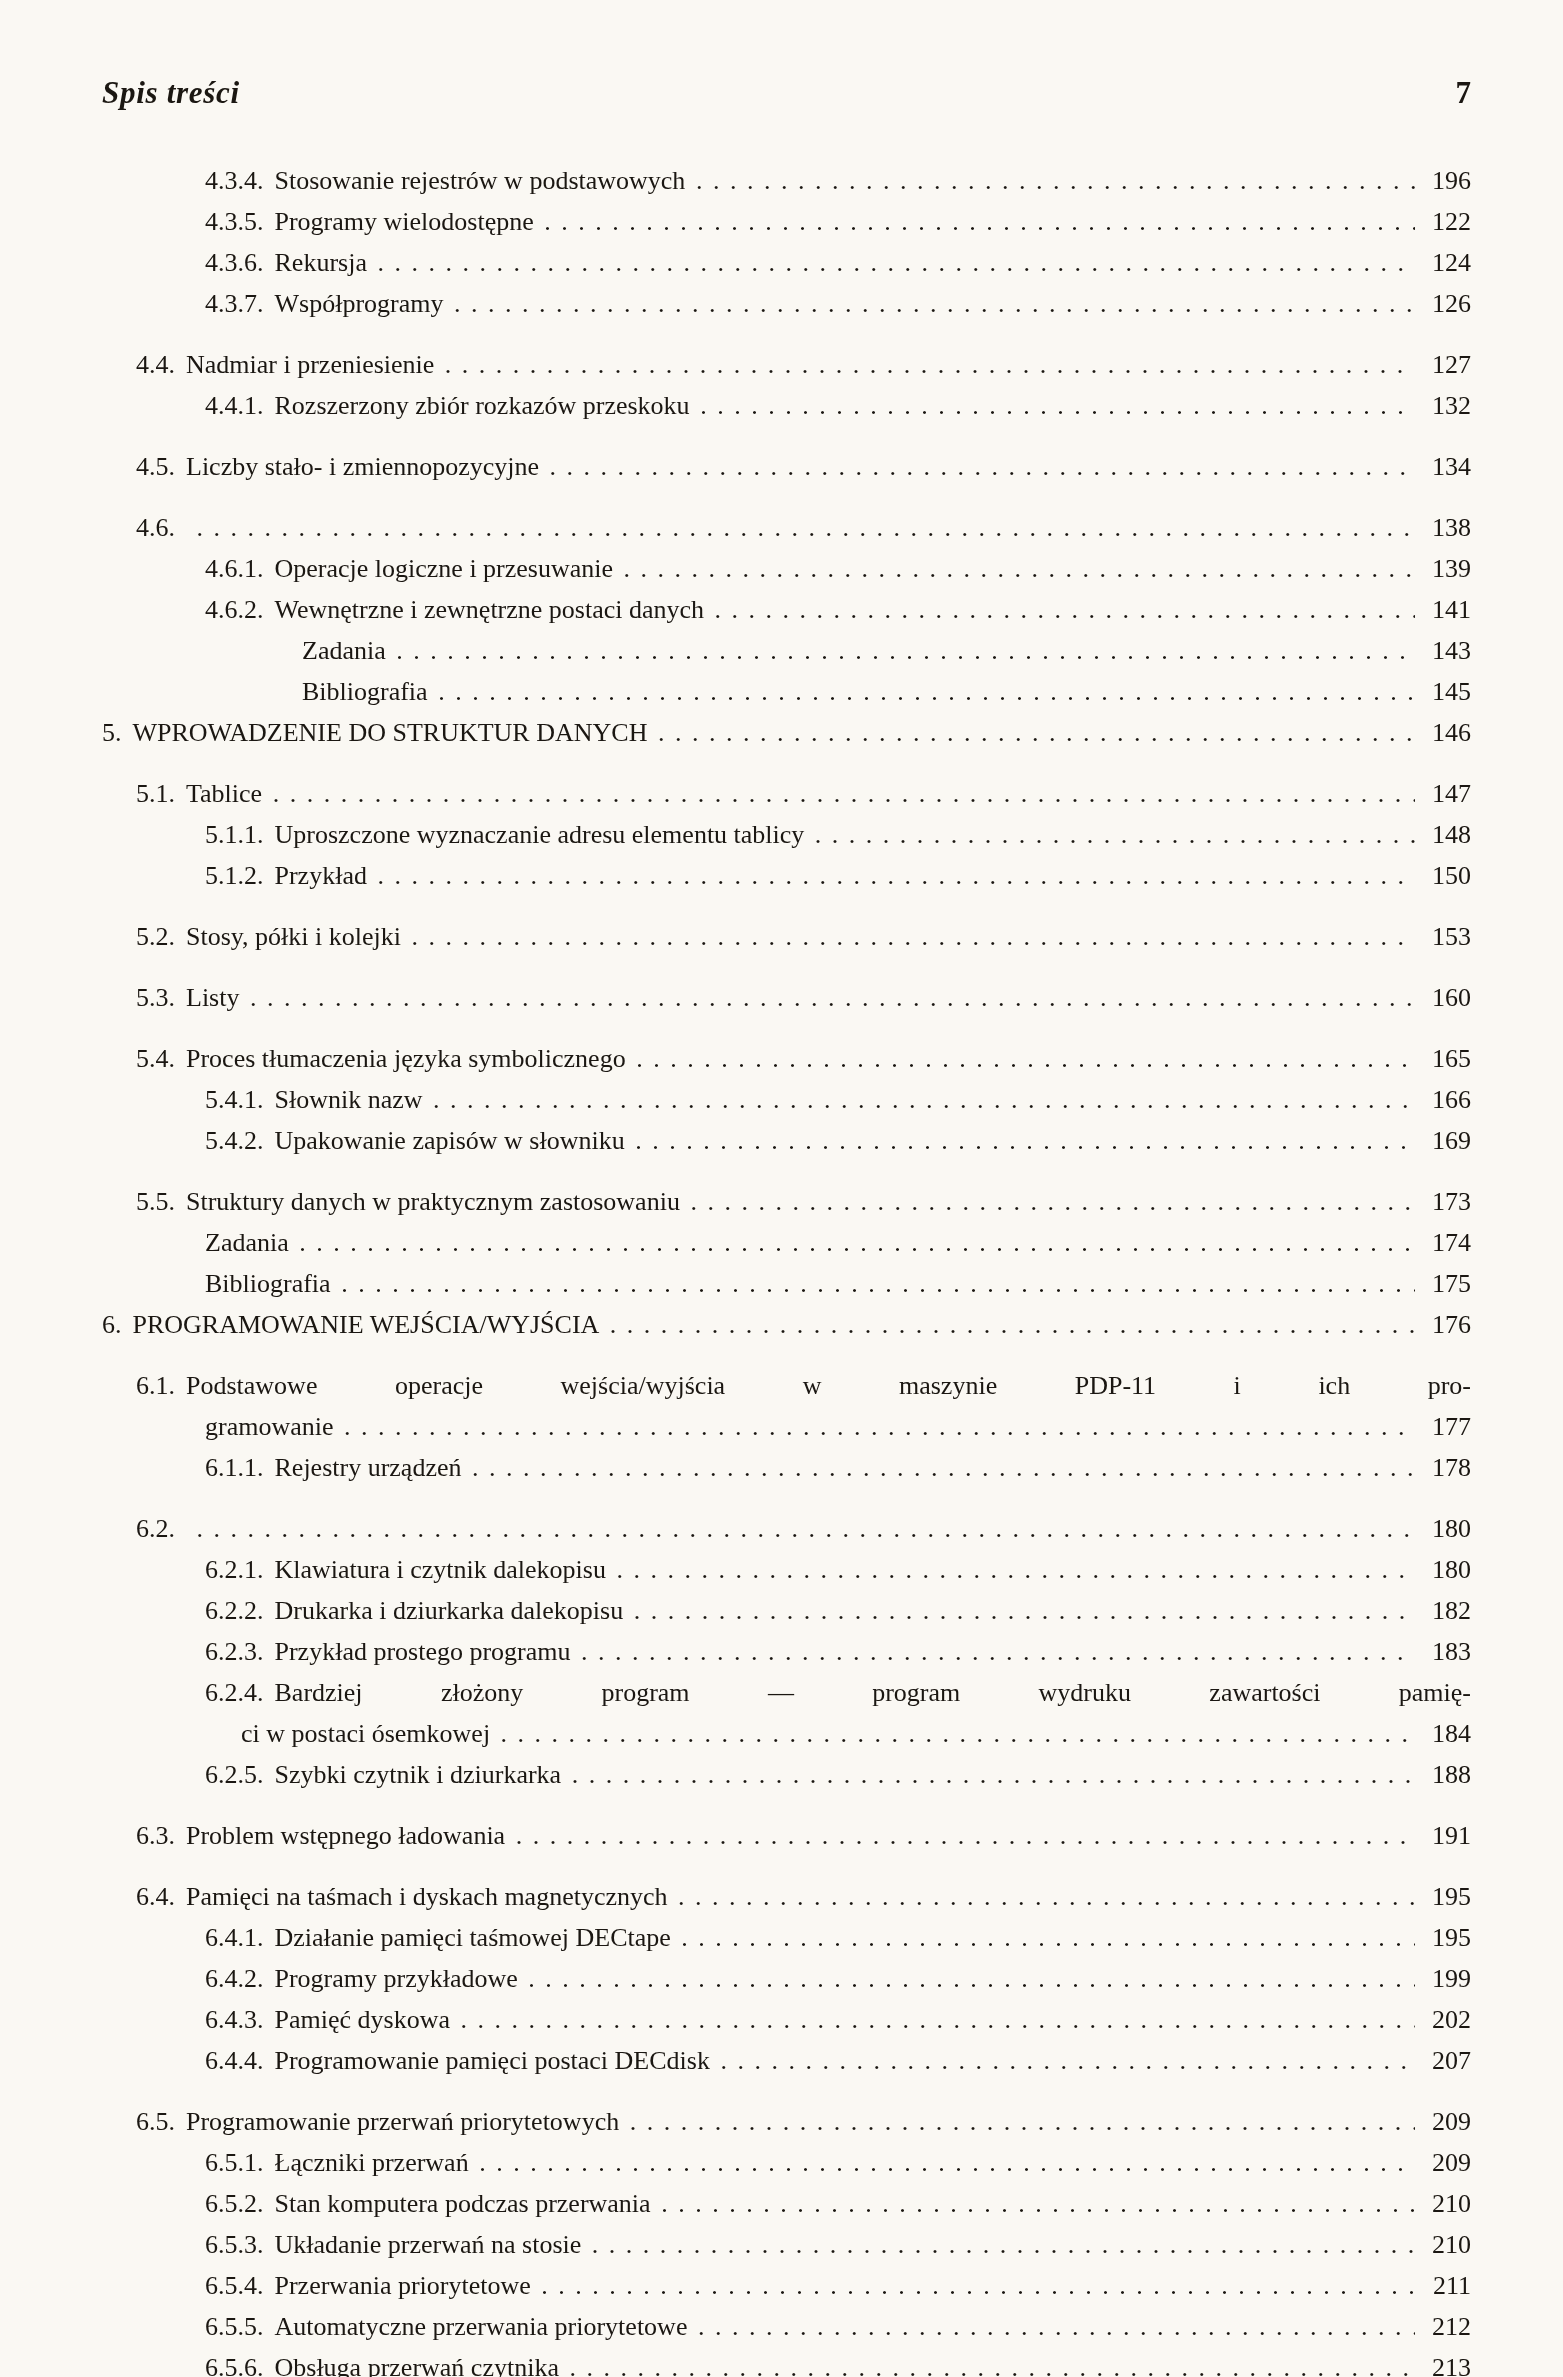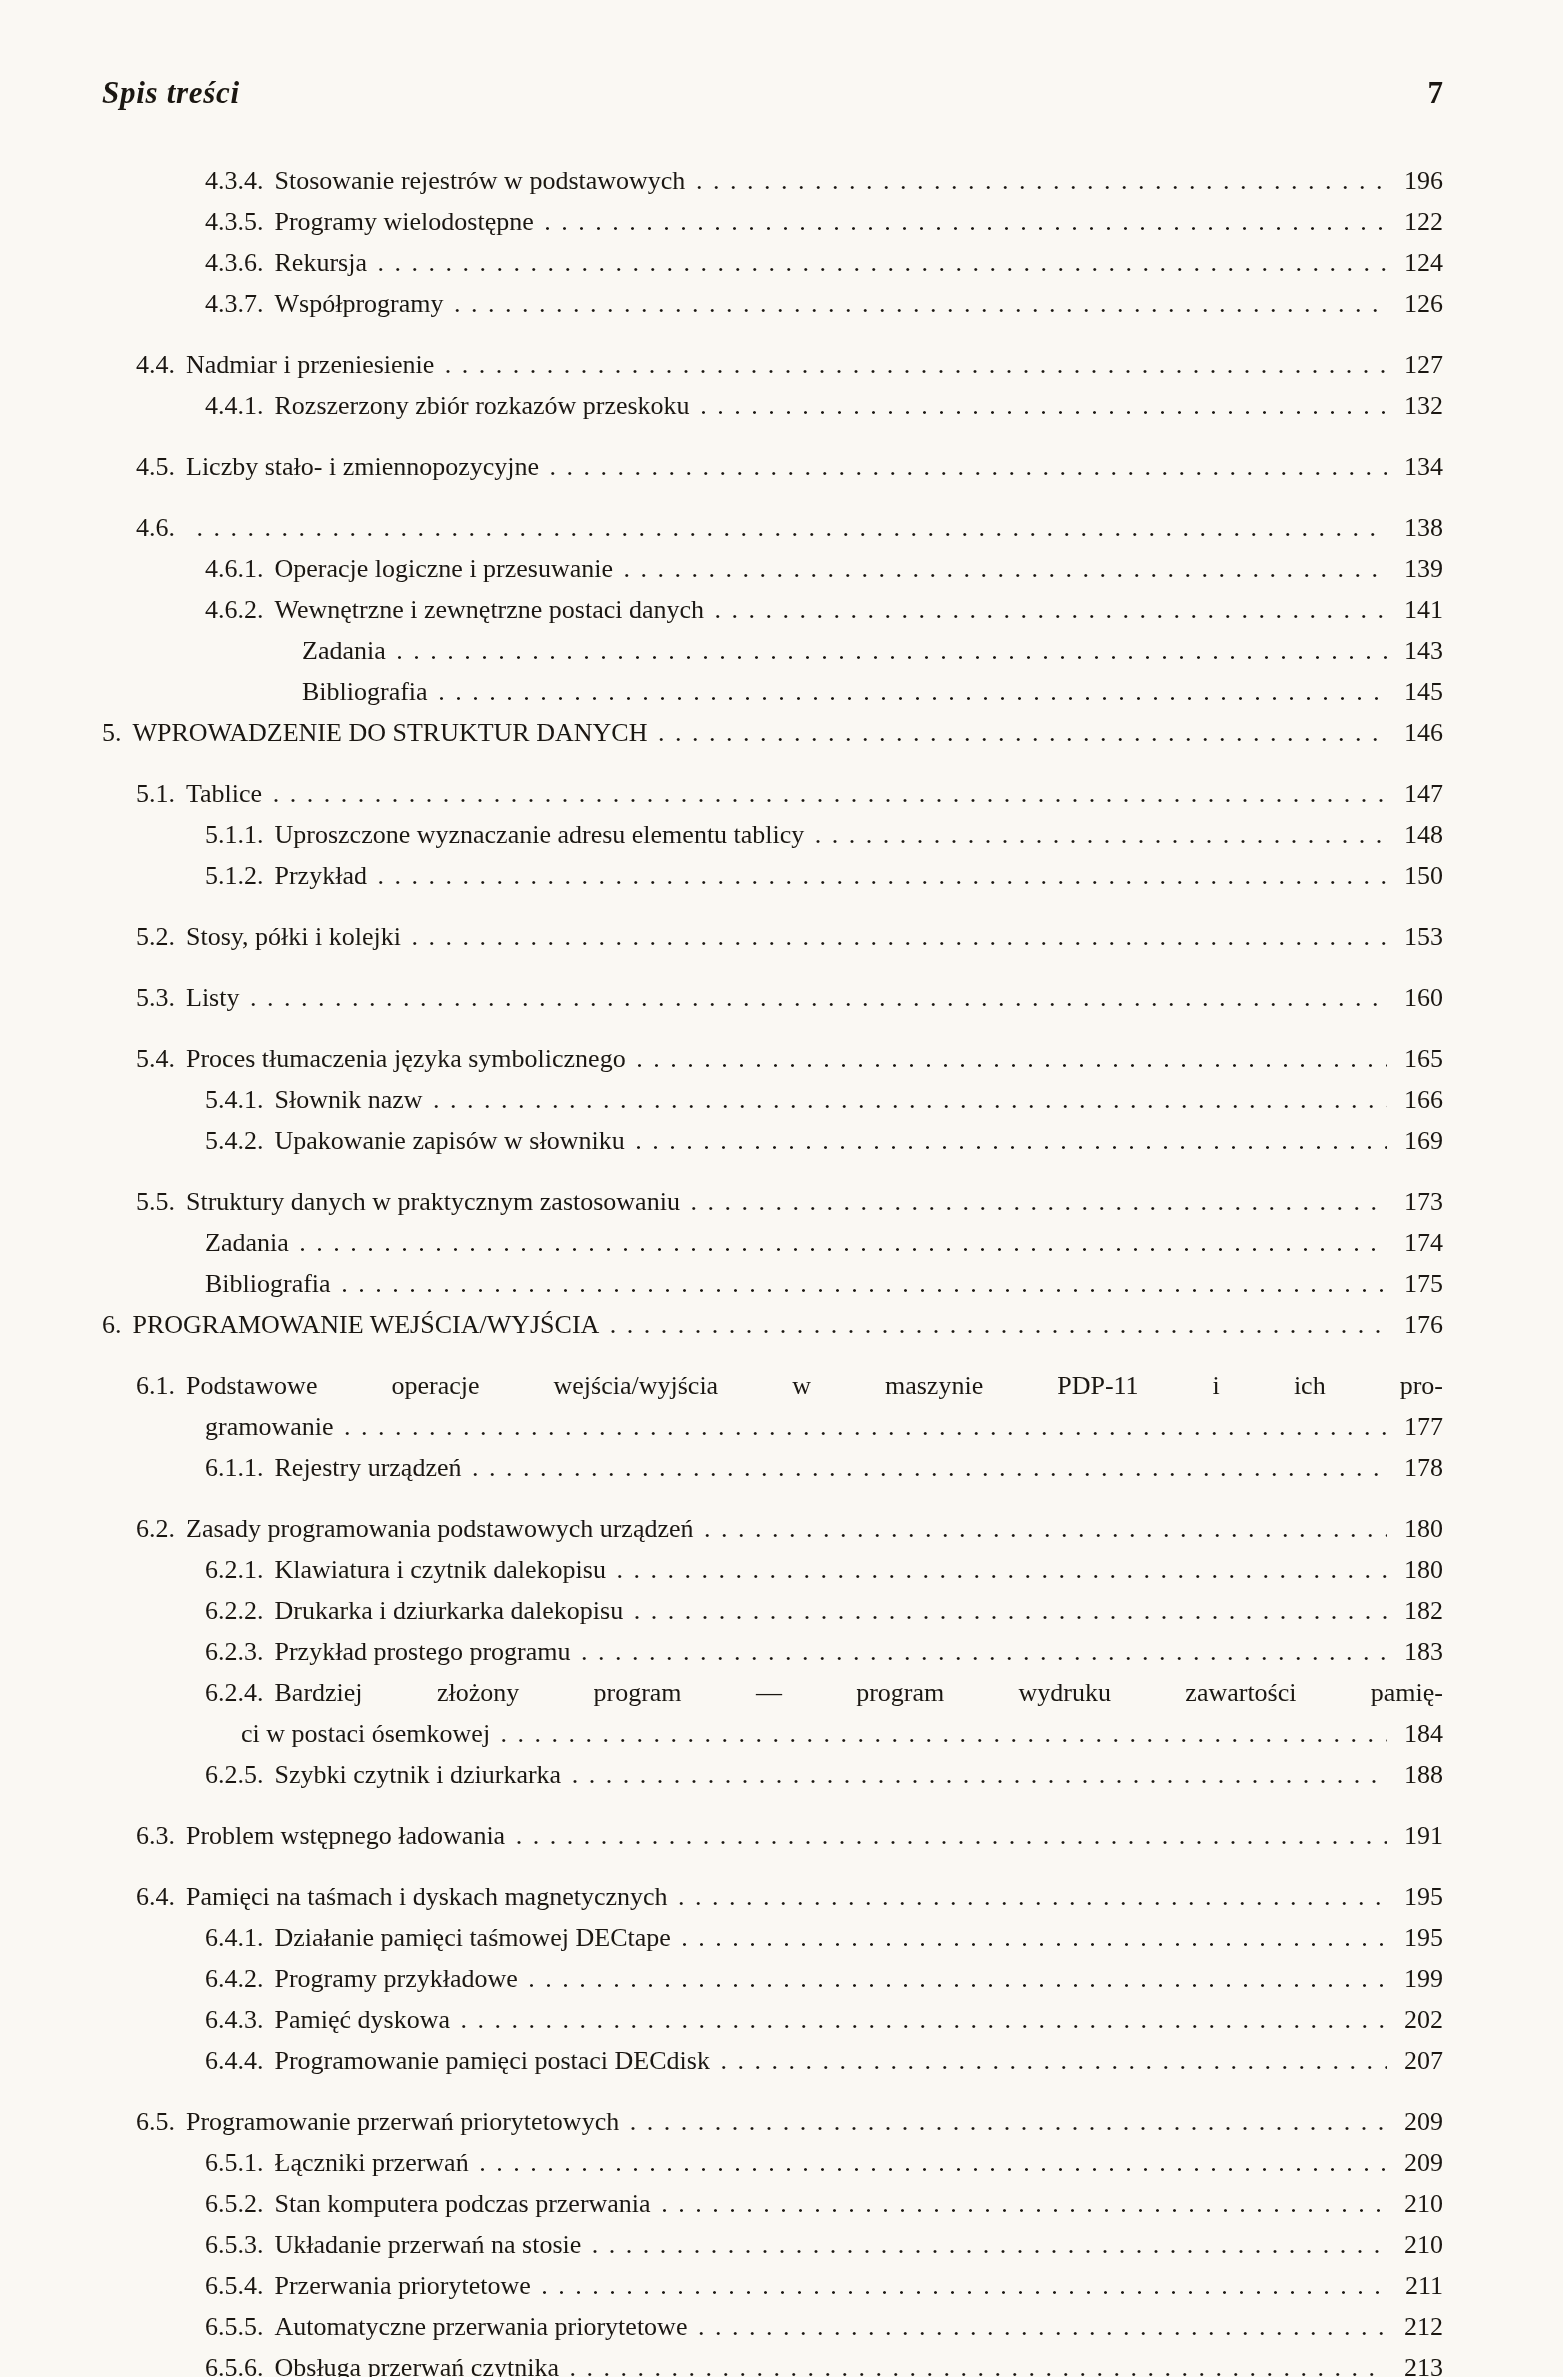--- a/index.html
+++ b/index.html
@@ -5,21 +5,21 @@
   :root{
     --paper:#faf8f3;
     --ink:#1b1712;
   }
   *{box-sizing:border-box;}
   html,body{margin:0;padding:0;background:var(--paper);}
   .doc{
     position:relative;
     width:1563px;
     height:2377px;
-    padding:77px 120px 0 102px;
+    padding:77px 92px 0 102px;
     font-family:"Liberation Serif","DejaVu Serif",serif;
     font-size:26px;
     line-height:41px;
     color:var(--ink);
     background:var(--paper);
     overflow:hidden;
   }
   .header{
     display:flex;
     justify-content:space-between;
@@ -243,21 +243,20 @@
         <span class="pg">177</span>
       </div>
       <div class="row l3">
         <span class="num">6.1.1.</span>
         <span class="label">Rejestry urządzeń</span>
         <span class="leader">. . . . . . . . . . . . . . . . . . . . . . . . . . . . . . . . . . . . . . . . . . . . . . . . . . . . . . . . . . . . . . . . . . . . . . . . . . . . . . . . . . . . . . . . . . . . . . . . . . . . . . . . . . . . . . </span>
         <span class="pg">178</span>
       </div>
       <div class="row l2">
         <span class="num">6.2.</span>
-        <span class="label">Zasady programowania podstawowych urządzeń</span>
         <span class="leader">. . . . . . . . . . . . . . . . . . . . . . . . . . . . . . . . . . . . . . . . . . . . . . . . . . . . . . . . . . . . . . . . . . . . . . . . . . . . . . . . . . . . . . . . . . . . . . . . . . . . . . . . . . . . . . </span>
         <span class="pg">180</span>
       </div>
       <div class="row l3">
         <span class="num">6.2.1.</span>
         <span class="label">Klawiatura i czytnik dalekopisu</span>
         <span class="leader">. . . . . . . . . . . . . . . . . . . . . . . . . . . . . . . . . . . . . . . . . . . . . . . . . . . . . . . . . . . . . . . . . . . . . . . . . . . . . . . . . . . . . . . . . . . . . . . . . . . . . . . . . . . . . . </span>
         <span class="pg">180</span>
       </div>
       <div class="row l3">

